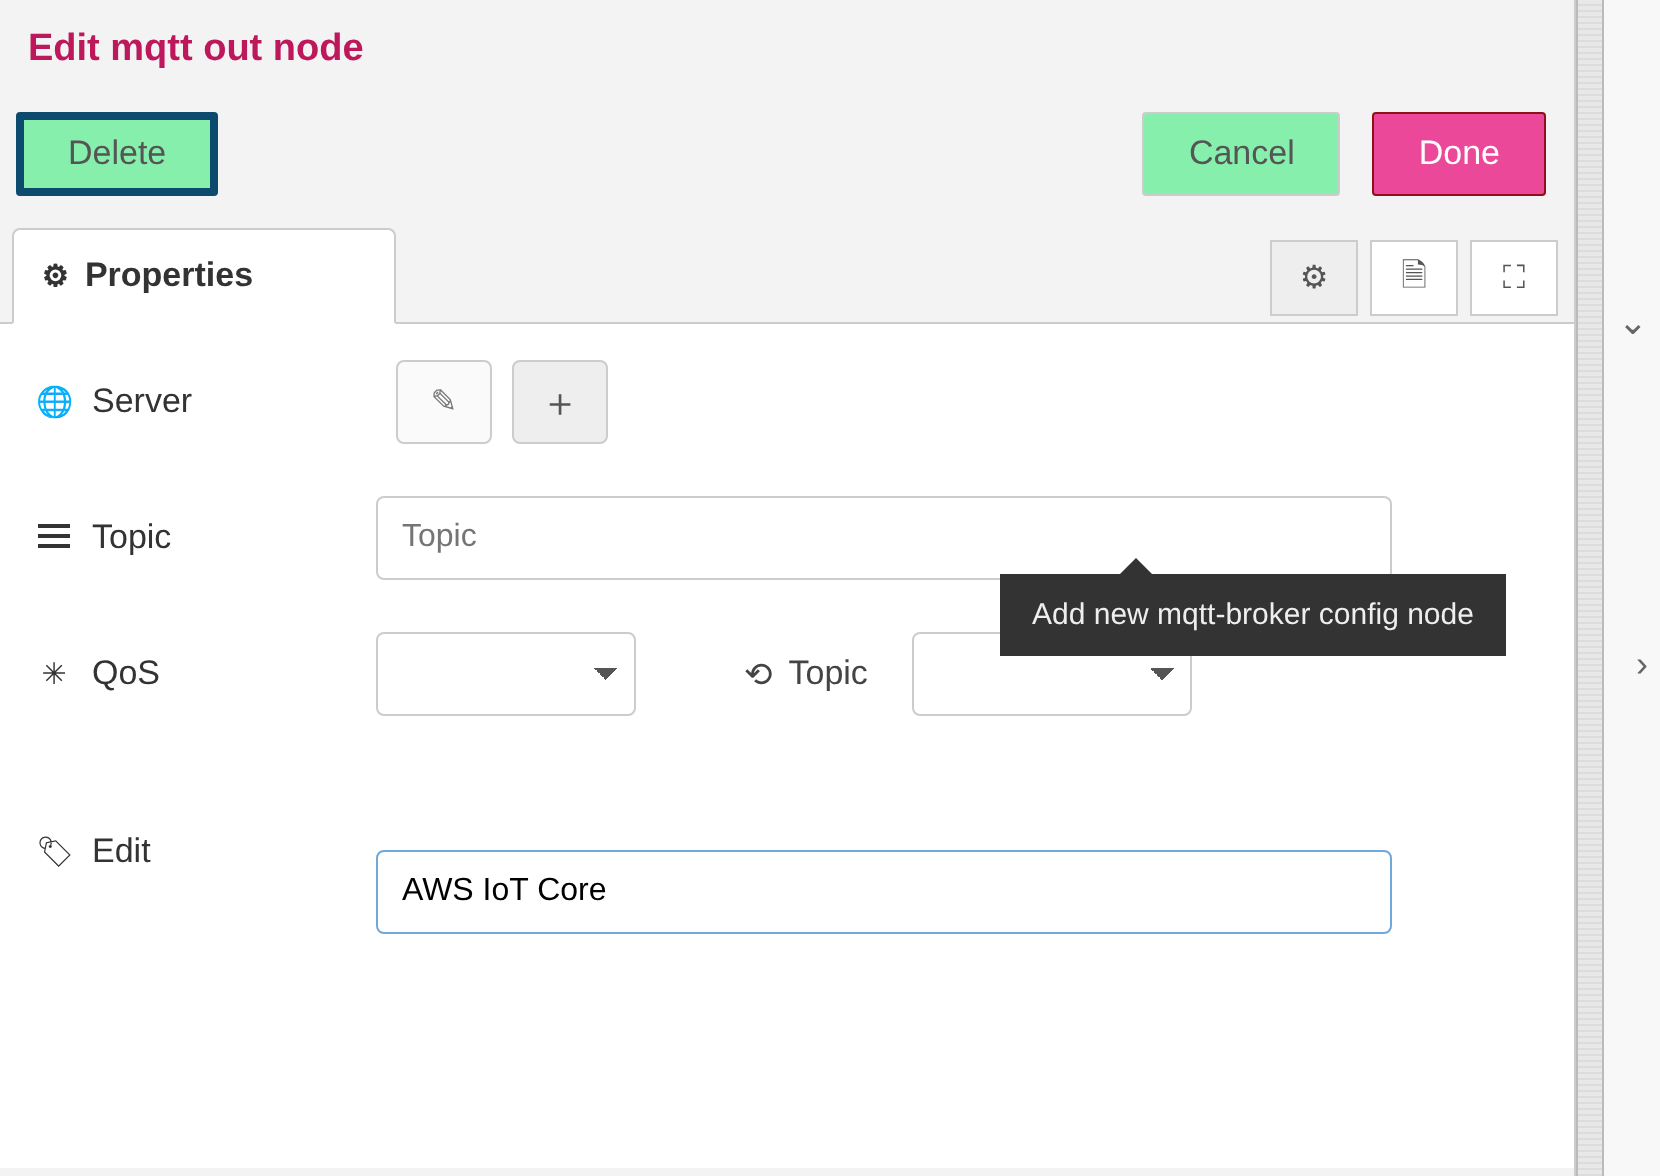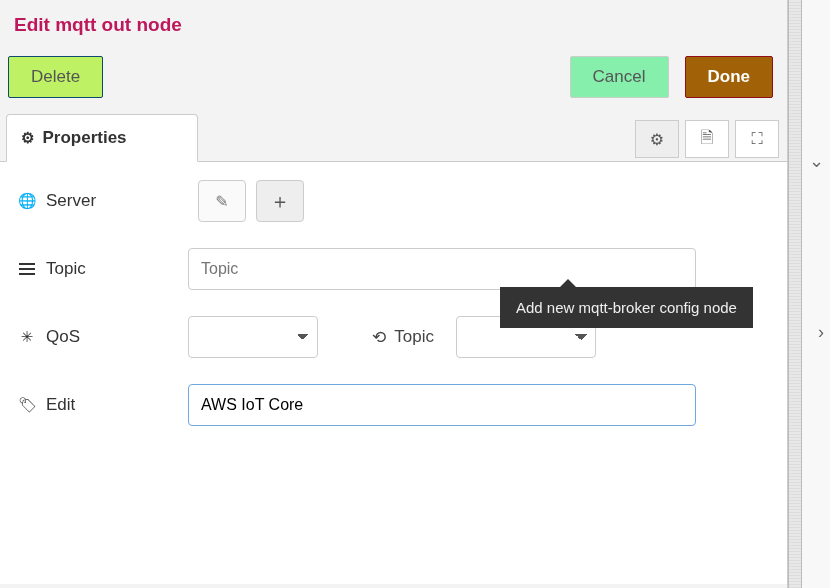--- a/index.html
+++ b/index.html
@@ -66,36 +66,35 @@
     align-items: center;
     justify-content: center;
     height: 42px;
     padding: 0 22px;
     font-size: 17px;
     border-radius: 2px;
     cursor: pointer;
     user-select: none;
   }
   .btn-delete {
-    background: #bef264;
-    border: 1px solid #0c4a6e;
+    background: #86efac;
+    border: 4px solid #0c4a6e;
     color: #555;
   }
   .spacer { flex: 1; }
   .btn-cancel {
     background: #86efac;
     border: 1px solid #ccc;
     color: #555;
     margin-right: 16px;
   }
   .btn-done {
-    background: #a16207;
+    background: #ec4899;
     border: 1px solid #8f0f1b;
     color: #fff;
-    font-weight: bold;
   }
 
   .tabs-row {
     position: relative;
     height: 48px;
     background: #f3f3f3;
     border-bottom: 1px solid #ccc;
   }
   .tab-properties {
     position: absolute;
@@ -180,21 +179,21 @@
 
   .input {
     height: 42px;
     border: 1px solid #ccc;
     border-radius: 4px;
     background: #fff;
     padding: 0 12px;
     font-size: 16px;
     width: 508px;
   }
-  .input.focused { border-color: #6fa8dc; }
+  .input.focused { border-color: #6fa8dc; margin-top: 41px; }
 
   .icon-btn {
     width: 48px;
     height: 42px;
     border: 1px solid #ccc;
     background: #fafafa;
     border-radius: 4px;
     display: flex;
     align-items: center;
     justify-content: center;

